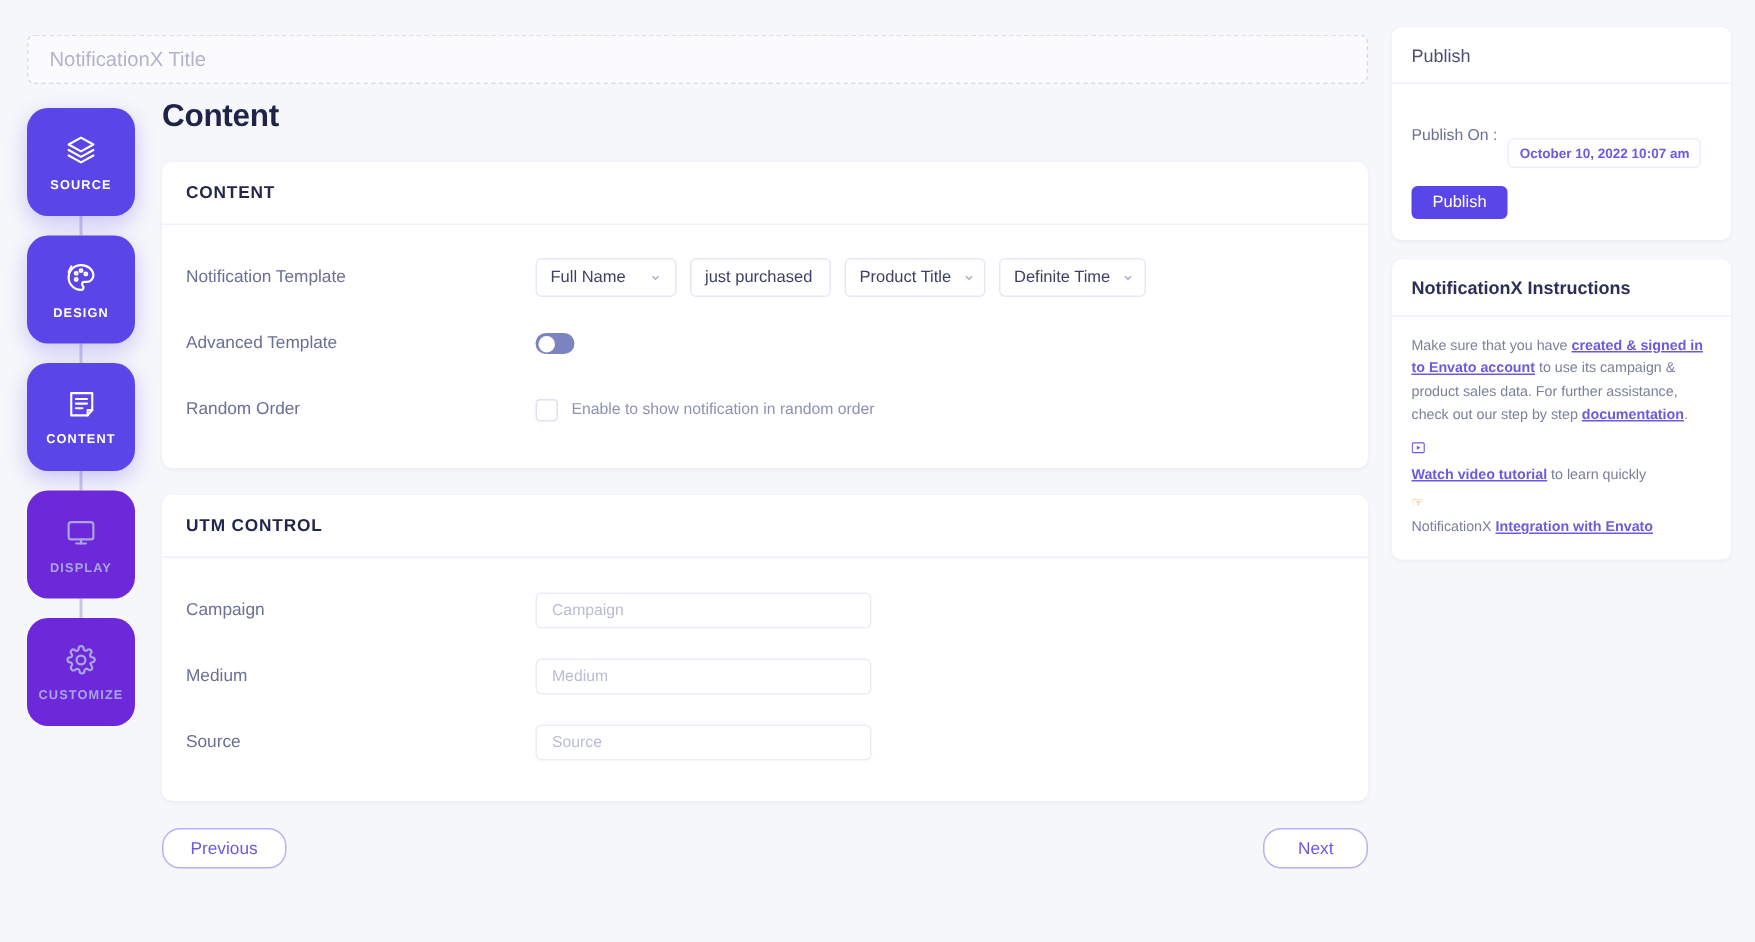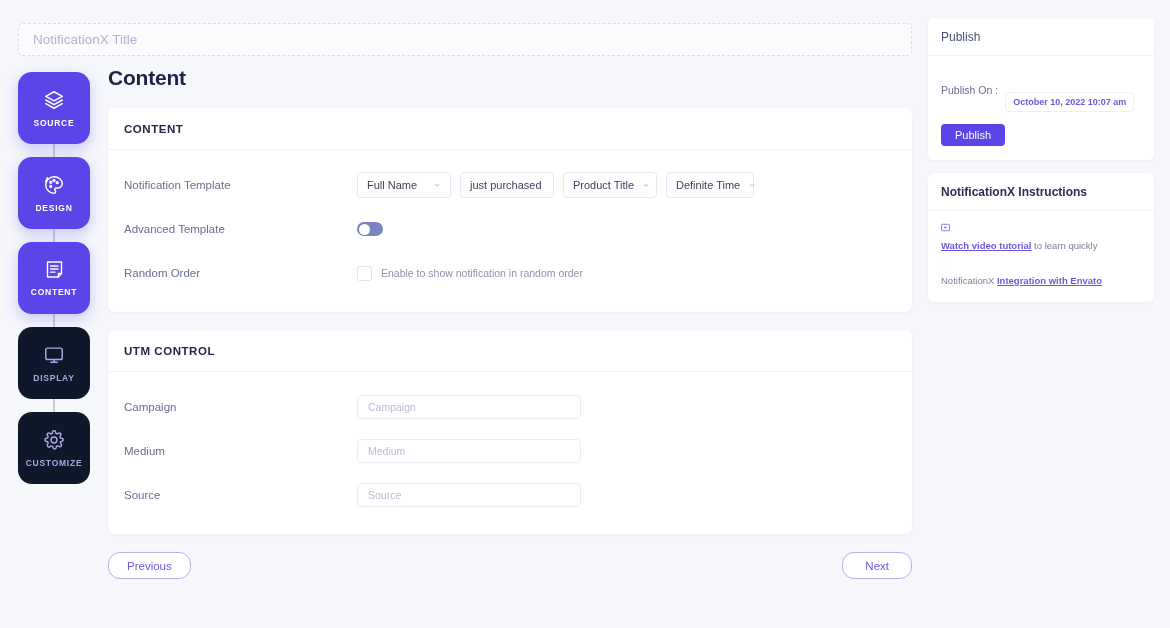--- a/index.html
+++ b/index.html
@@ -62,21 +62,21 @@
     justify-content: center;
     gap: 7px;
     margin-bottom: 13px;
     cursor: pointer;
   }
   .rail-item.active {
     background: #5a45e8;
     box-shadow: 0 5px 14px rgba(90,69,232,0.28);
   }
   .rail-item.inactive {
-    background: #0f172a;
+    background: #6d28d9;
   }
   .rail-item .r-label {
     font-size: 8.5px;
     letter-spacing: 0.75px;
     font-weight: 700;
   }
   .rail-item.active .r-label { color: #ffffff; }
   .rail-item.inactive .r-label { color: #a9a6e3; }
   .rail-item .r-icon { display: flex; align-items: center; justify-content: center; }
   .rail-item.active .r-icon svg { stroke: #ffffff; }
@@ -146,21 +146,21 @@
     justify-content: space-between;
     padding: 0 9px;
     font-size: 11px;
     color: #3d4264;
     cursor: pointer;
     white-space: nowrap;
   }
   .chip.sel-1 { width: 94px; }
   .chip.txt   { width: 94px; justify-content: flex-start; }
   .chip.sel-2 { width: 94px; }
-  .chip.sel-3 { width: 88px; }
+  .chip.sel-3 { width: 98px; }
   .chip .caret {
     margin-left: 8px;
     width: 8px; height: 8px;
     flex: none;
     display: block;
   }
 
   
   .toggle {
     width: 26px;
@@ -474,20 +474,21 @@
           <span class="pub-label">Publish On :</span>
           <span class="pub-date">October 10, 2022 10:07 am</span>
         </div>
         <button class="btn-publish">Publish</button>
       </div>
     </div>
 
     <div class="panel">
       <div class="panel-head bold">NotificationX Instructions</div>
       <div class="panel-body">
+        <p class="instr-p"><span>Make sure that you have </span><a href="#">created &amp; signed in to Envato account</a><span> to use its campaign &amp; product sales data. For further assistance, check out our step by step </span><a href="#">documentation</a><span>.</span></p>
 
         <div class="instr-line">
           <span class="mini-icon">
             <svg width="9" height="9" viewBox="0 0 12 12" fill="none" stroke="#6a5ae0" stroke-width="1">
               <rect x="0.7" y="1.7" width="10.6" height="8.6" rx="1"></rect>
               <polygon points="4.7,4.2 8,6 4.7,7.8" fill="#6a5ae0" stroke="none"></polygon>
             </svg>
           </span>
           <span><a href="#">Watch video tutorial</a><span> to learn quickly</span></span>
         </div>

